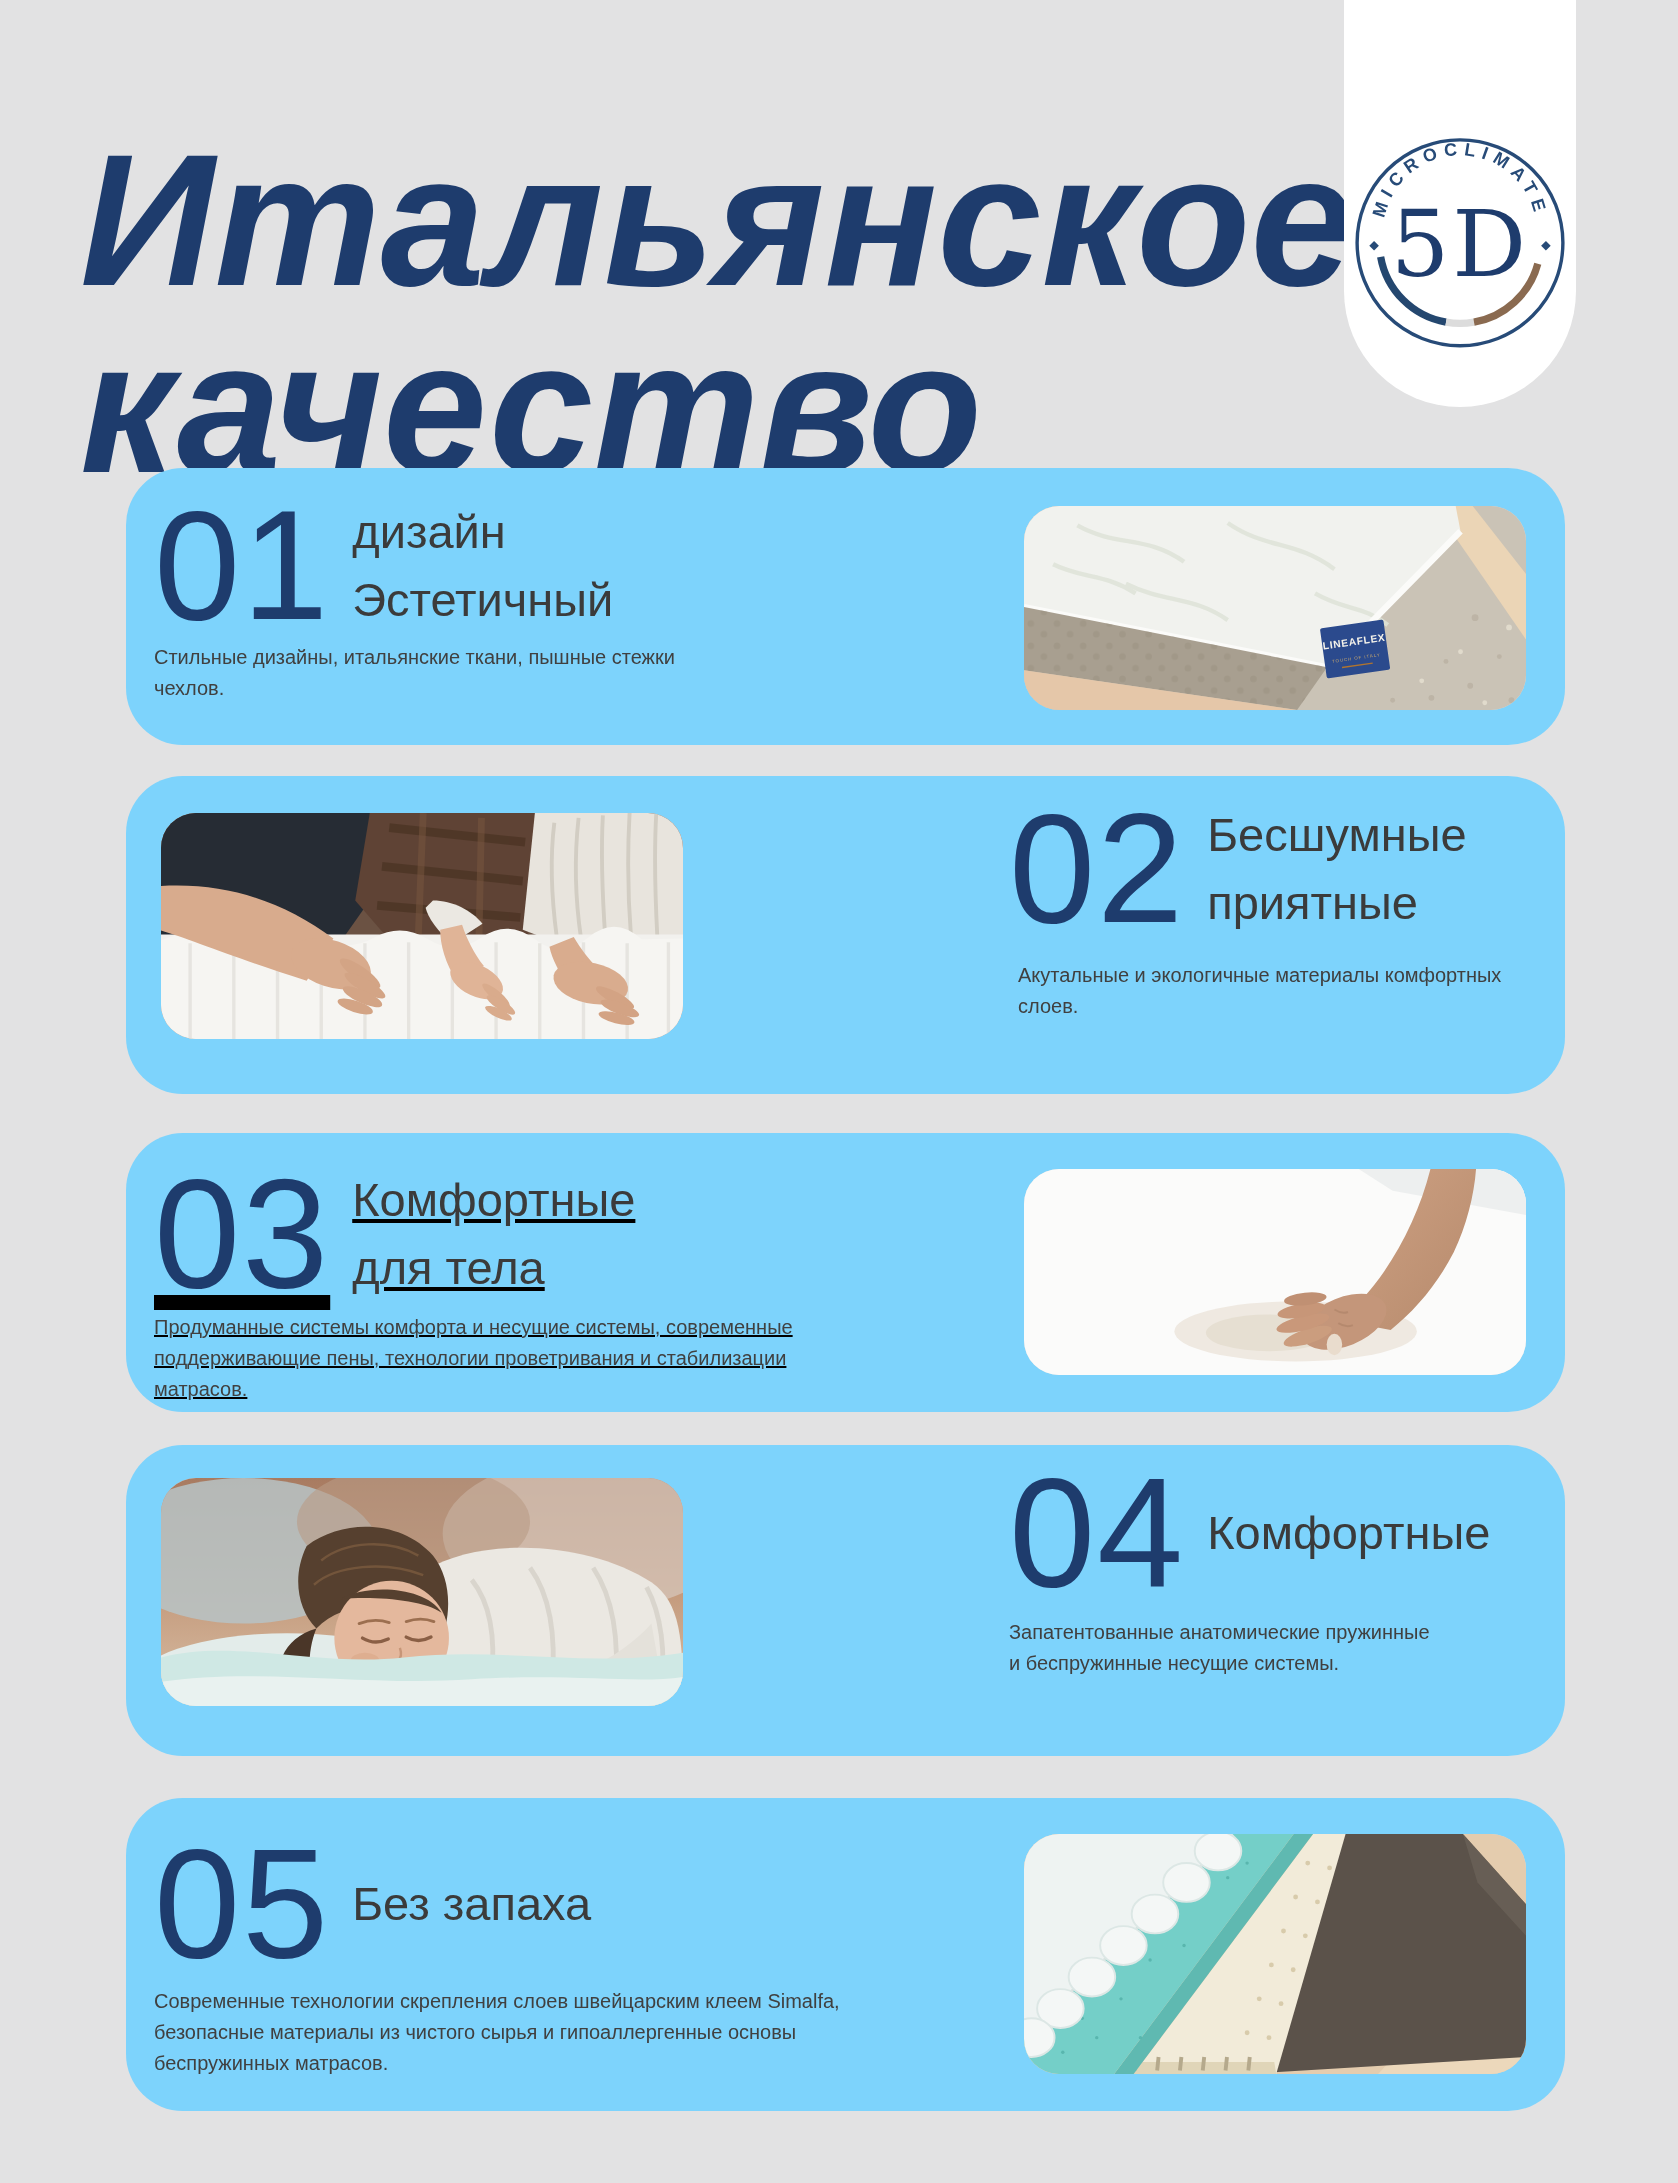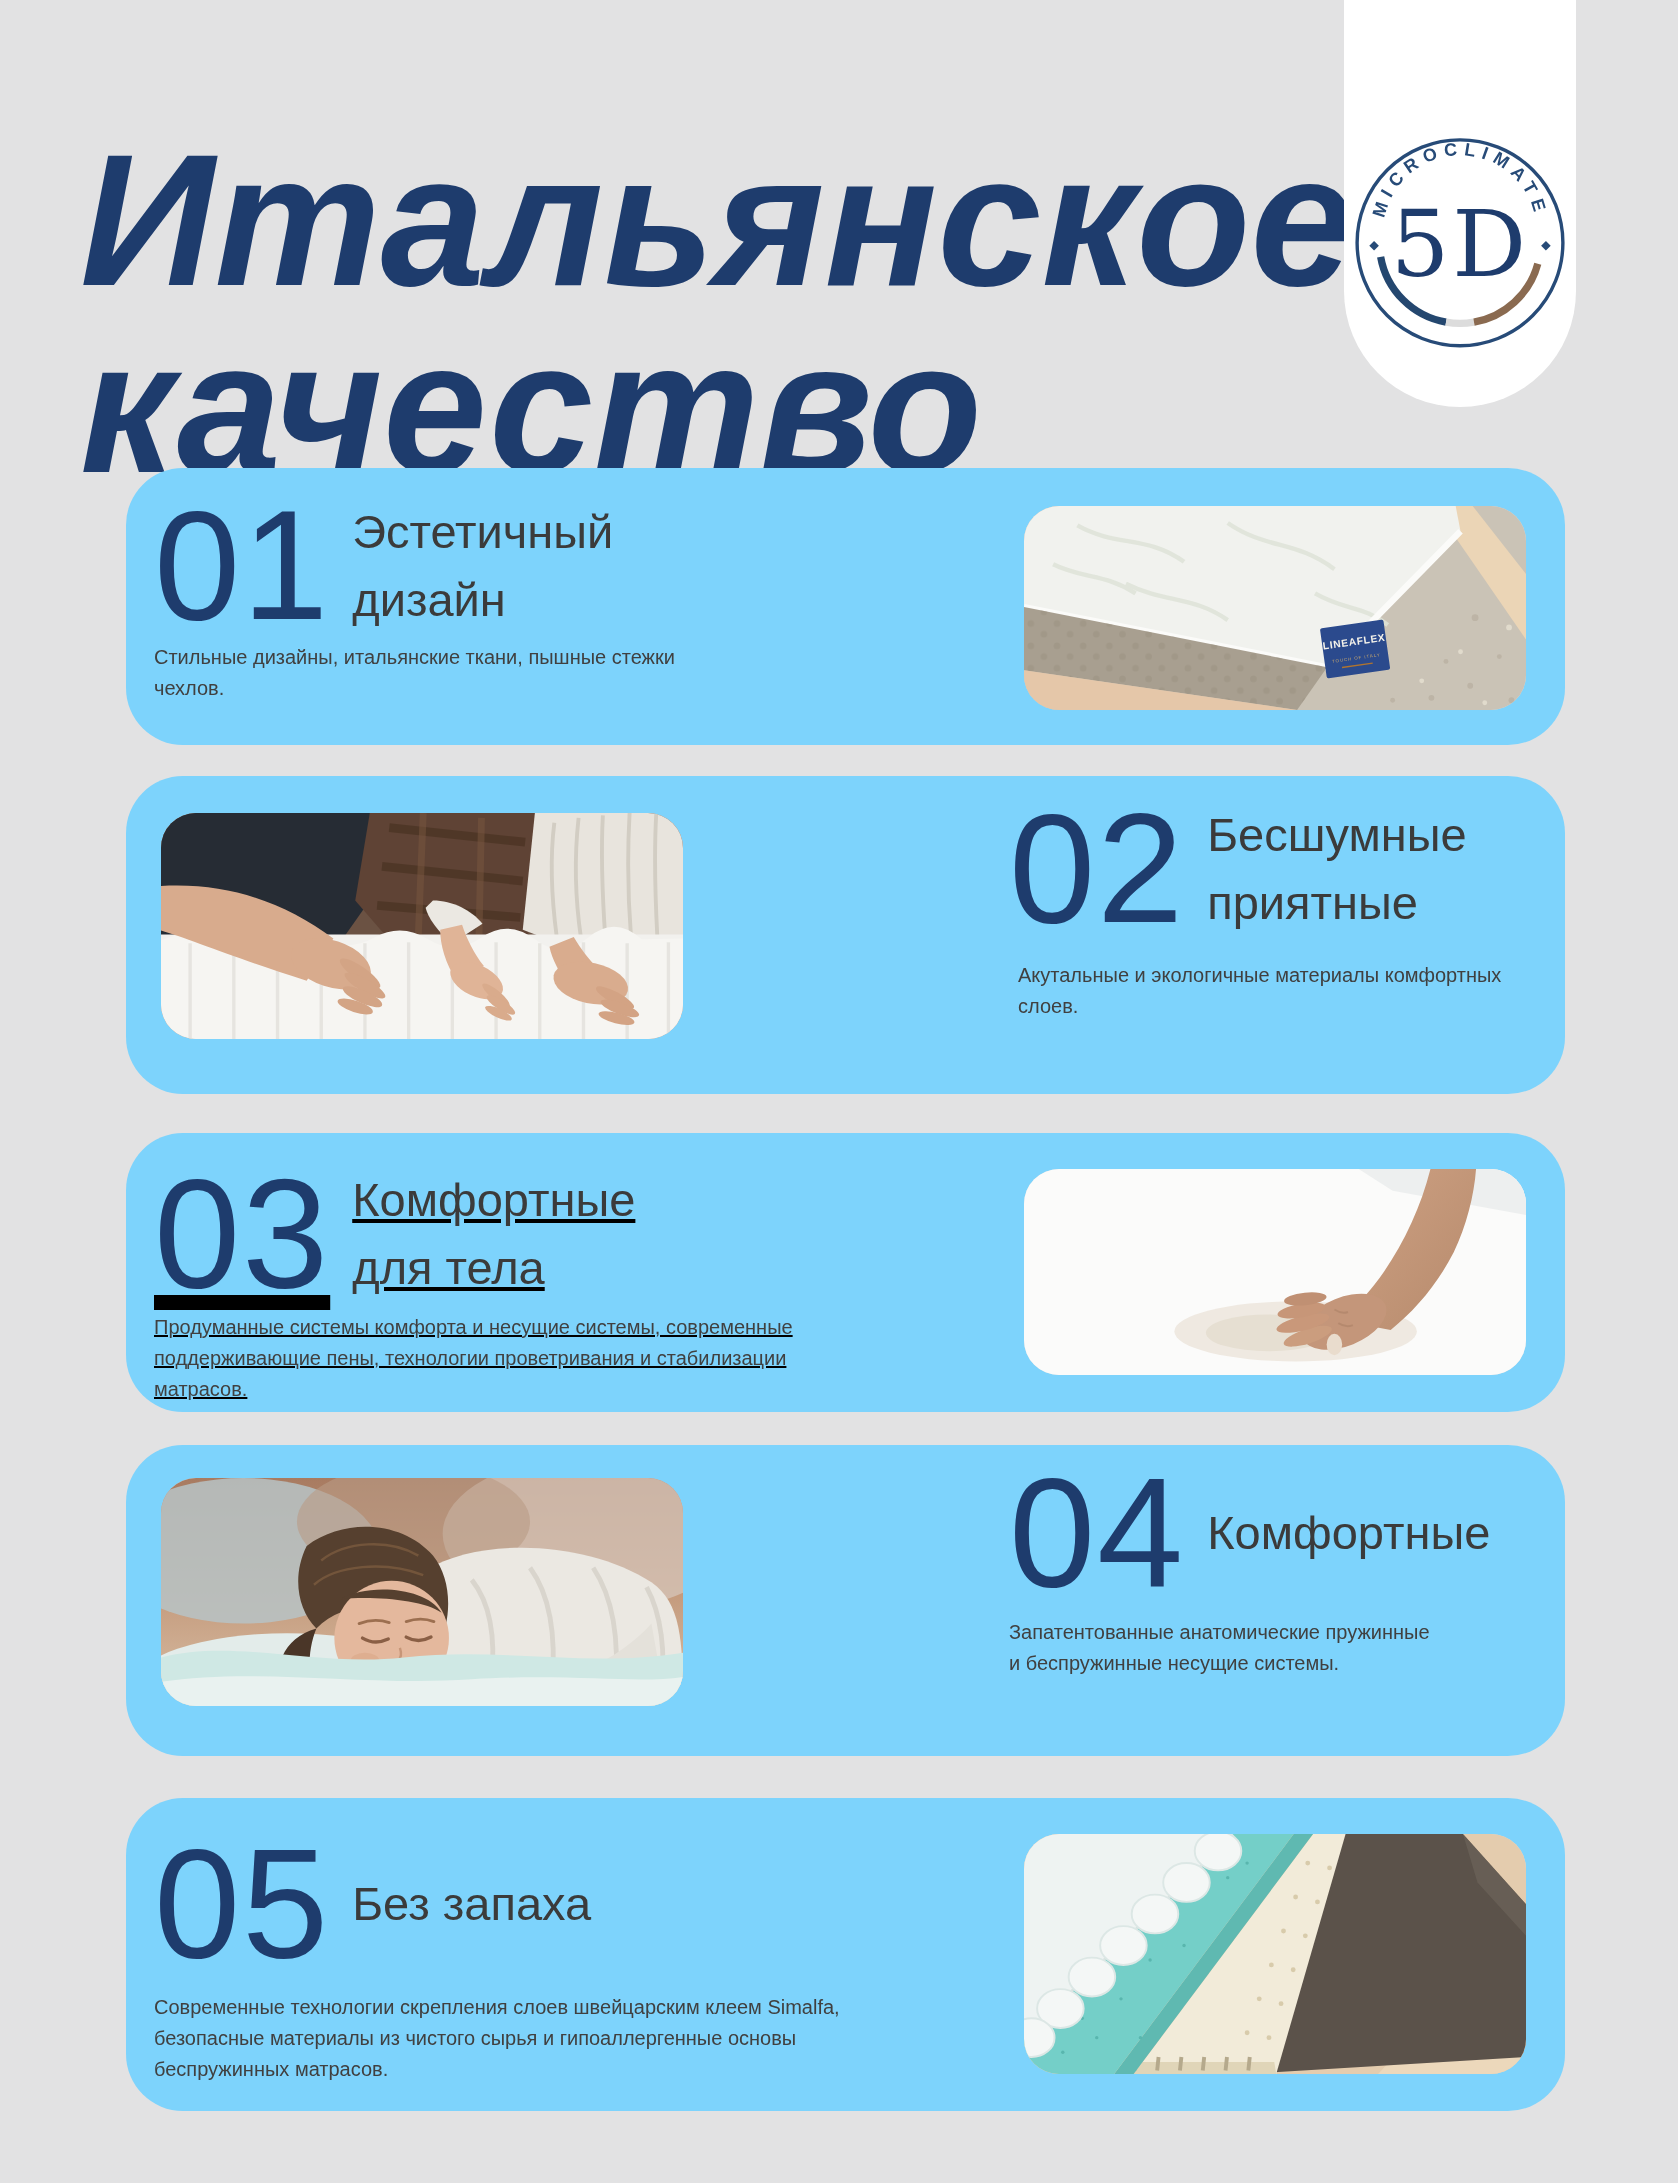--- a/index.html
+++ b/index.html
@@ -44,21 +44,21 @@
   .f-title{
     margin:0;font-size:47px;line-height:1.45;color:#3b3b3b;font-weight:400;
   }
   .f-title span{display:block;}
 
   .f-desc{margin:0;font-size:20px;line-height:1.55;color:#404040;font-weight:400;}
   .card-1 .f-desc{margin-top:7.8px;max-width:558px;}
   .card-2 .f-desc{margin-top:23px;max-width:534px;margin-left:9px;}
   .card-3 .f-desc{margin-top:9.7px;max-width:703px;}
   .card-4 .f-desc{margin-top:23px;max-width:427px;}
-  .card-5 .f-desc{margin-top:27px;max-width:757px;}
+  .card-5 .f-desc{margin-top:21px;max-width:757px;}
 
   .f-img{position:absolute;border-radius:35px;overflow:hidden;background:#ddd;}
   .card-1 .f-img{left:898px;top:38px;width:502px;height:204px;}
   .card-2 .f-img{left:35px;top:37px;width:522px;height:226px;}
   .card-3 .f-img{left:898px;top:36px;width:502px;height:206px;}
   .card-4 .f-img{left:35px;top:32.5px;width:522px;height:228px;}
   .card-5 .f-img{left:898px;top:36px;width:502px;height:240px;}
   .f-img svg{display:block;width:100%;height:100%;}
 </style>
 </head>
@@ -87,22 +87,22 @@
       <path d="M 210.2,663.5 A 166,166 0 0 0 267.8,663.5" fill="none" stroke="#dcdcdc" stroke-width="15"></path>
       <path d="M 267.8,663.5 A 166,166 0 0 0 399.3,543" fill="none" stroke="#8a6a50" stroke-width="15"></path>
     </svg>
   </div>
 
   <section class="card card-1">
     <div class="f-text">
       <div class="num-row">
         <div class="f-num">01</div>
         <h2 class="f-title">
+          <span>дизайн</span>
           <span>Эстетичный</span>
-          <span>дизайн</span>
         </h2>
       </div>
       <p class="f-desc">Стильные дизайны, итальянские ткани, пышные стежки чехлов.</p>
     </div>
     <div class="f-img">
       <svg viewBox="0 0 1035 420" preserveAspectRatio="none">
         <rect width="1035" height="420" fill="#cac3b6"></rect>
         <g fill="#b4ab9b" opacity="0.6">
           <circle cx="950" cy="80" r="6"></circle>
             <circle cx="990" cy="160" r="5"></circle>

